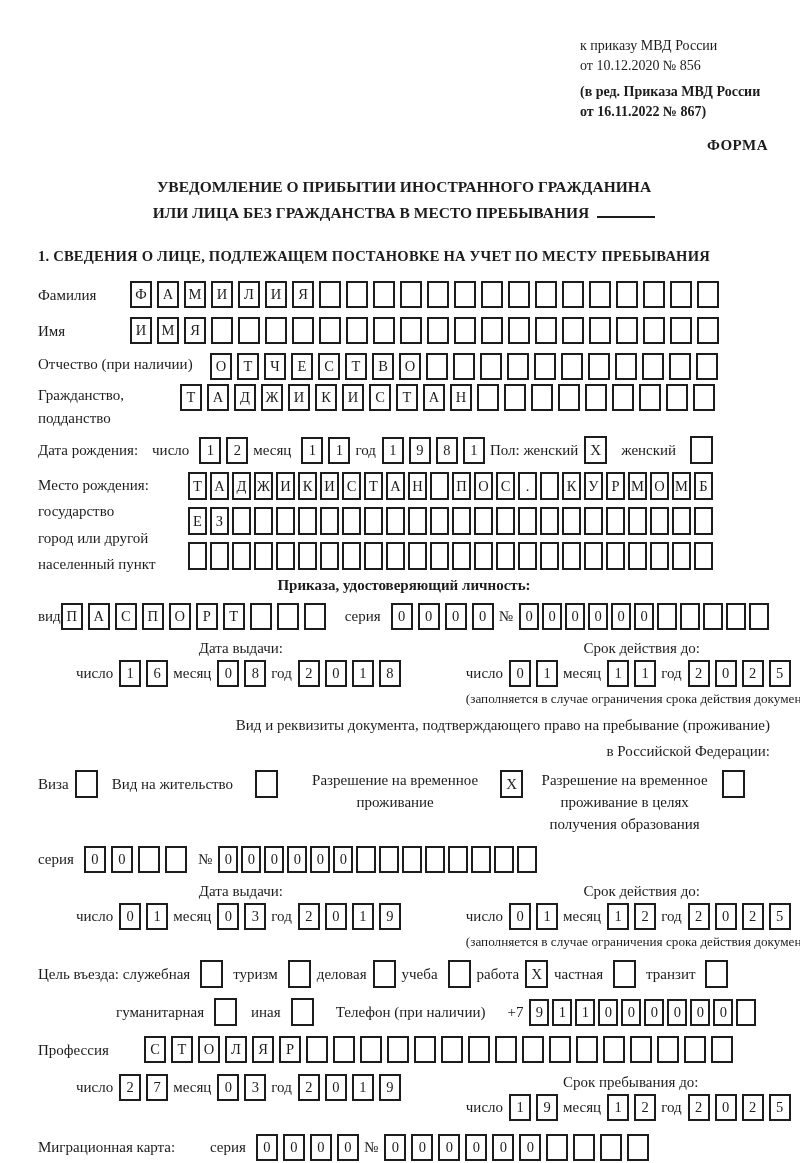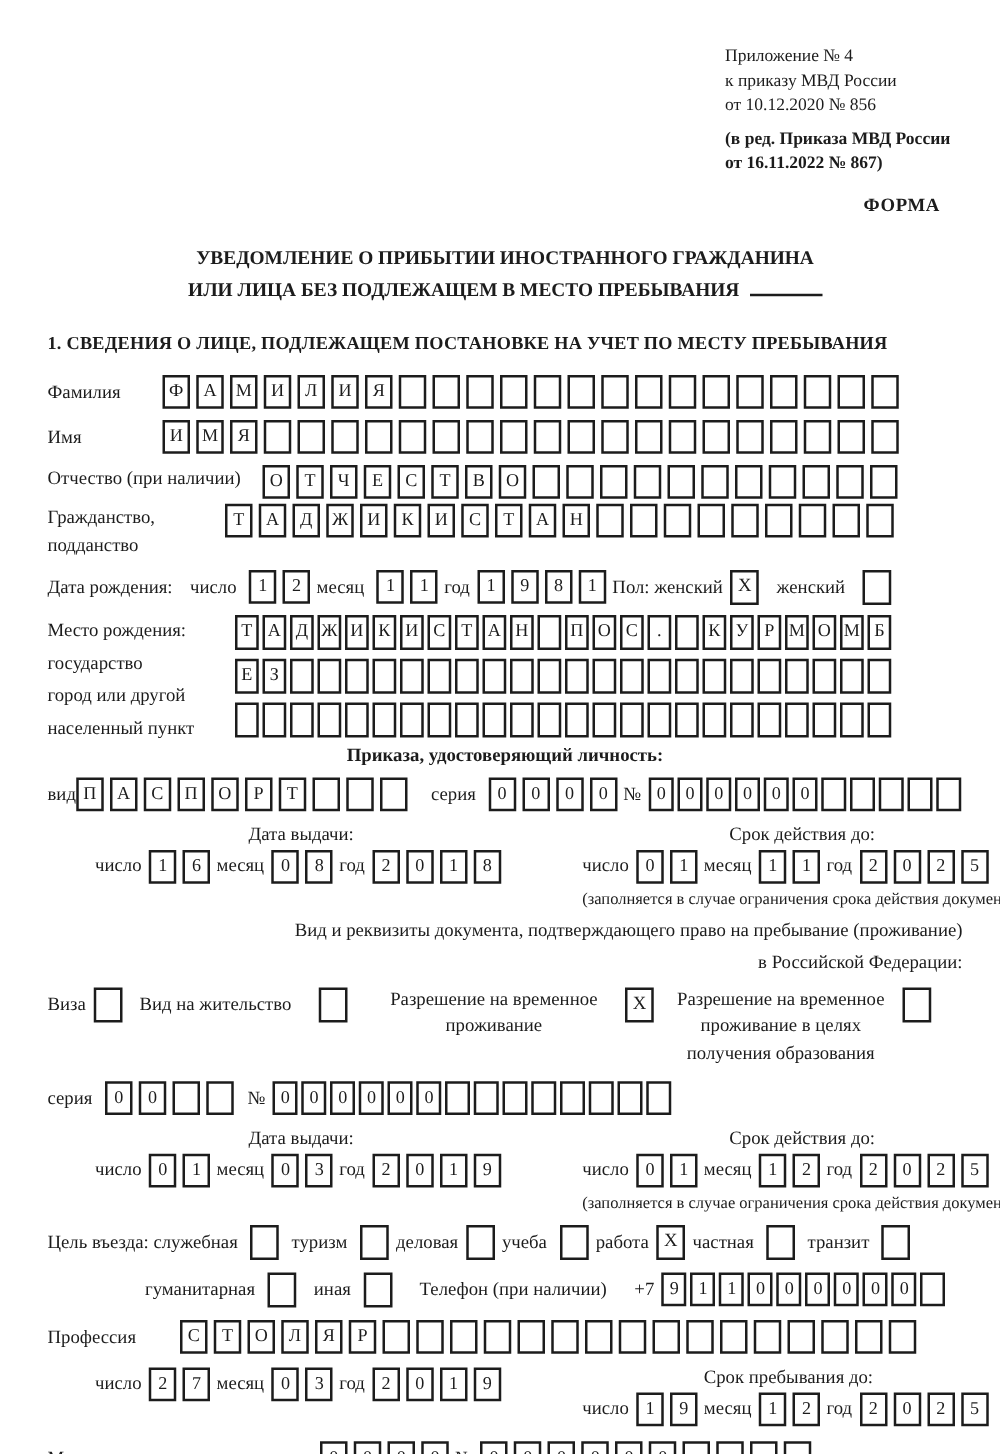--- a/index.html
+++ b/index.html
@@ -10,21 +10,21 @@
     margin: 0 auto;
     font-family: "Liberation Serif", "DejaVu Serif", serif;
     color: #1c1c1c;
     padding: 36px 30px 30px 38px;
     font-size: 15px;
   }
 
   
   .hdr-block { margin-left: auto; width: 190px; font-size: 14px; line-height: 1.4; }
   .hdr-block .grp2 { margin-top: 7px; font-weight: bold; }
-  .forma { text-align: right; font-weight: bold; font-size: 15px; margin: 16px 18px 0 0; letter-spacing: 0.5px; }
+  .forma { text-align: right; font-weight: bold; font-size: 15px; margin: 16px 2px 0 0; letter-spacing: 0.5px; }
 
   
   .doc-title { text-align: center; font-weight: bold; font-size: 15.5px; line-height: 1.65; margin-top: 20px; }
   .blank-line { display: inline-block; width: 58px; border-bottom: 2px solid #1c1c1c; height: 14px; margin-left: 8px; }
   .section-head { font-weight: bold; font-size: 14.6px; margin-top: 22px; letter-spacing: 0.2px; }
 
   
   .frow { display: flex; align-items: flex-start; margin-top: 8px; white-space: nowrap; }
   .frow .lbl { line-height: 28px; }
   .lbl2 { line-height: 1.55 !important; white-space: normal; }
@@ -61,34 +61,33 @@
   .cellrows .cells { display: flex; margin-bottom: 7px; }
 
   .center-bold { text-align: center; font-weight: bold; margin-top: 8px; }
 
   .multiline-cb-label { white-space: normal; text-align: center; line-height: 1.45; }
 </style>
 </head>
 <body>
 
 <div class="hdr-block">
-  <div>Приложение № 4</div>
   <div>к приказу МВД России</div>
   <div>от 10.12.2020 № 856</div>
   <div class="grp2">
     <div>(в ред. Приказа МВД России</div>
     <div>от 16.11.2022 № 867)</div>
   </div>
 </div>
 <div class="forma">ФОРМА</div>
 
 <div class="doc-title">
   <div>УВЕДОМЛЕНИЕ О ПРИБЫТИИ ИНОСТРАННОГО ГРАЖДАНИНА</div>
   <div>
-    <span>ИЛИ ЛИЦА БЕЗ ПОДЛЕЖАЩЕМ В МЕСТО ПРЕБЫВАНИЯ</span><span class="blank-line"></span>
+    <span>ИЛИ ЛИЦА БЕЗ ГРАЖДАНСТВА В МЕСТО ПРЕБЫВАНИЯ</span><span class="blank-line"></span>
   </div>
 </div>
 
 <div class="section-head">1. СВЕДЕНИЯ О ЛИЦЕ, ПОДЛЕЖАЩЕМ ПОСТАНОВКЕ НА УЧЕТ ПО МЕСТУ ПРЕБЫВАНИЯ</div>
 
 <div class="frow" style="margin-top:16px;">
   <span class="lbl" style="width:92px;">Фамилия</span>
   <span class="cells">
       <span class="cell">Ф</span>
       <span class="cell">А</span>

